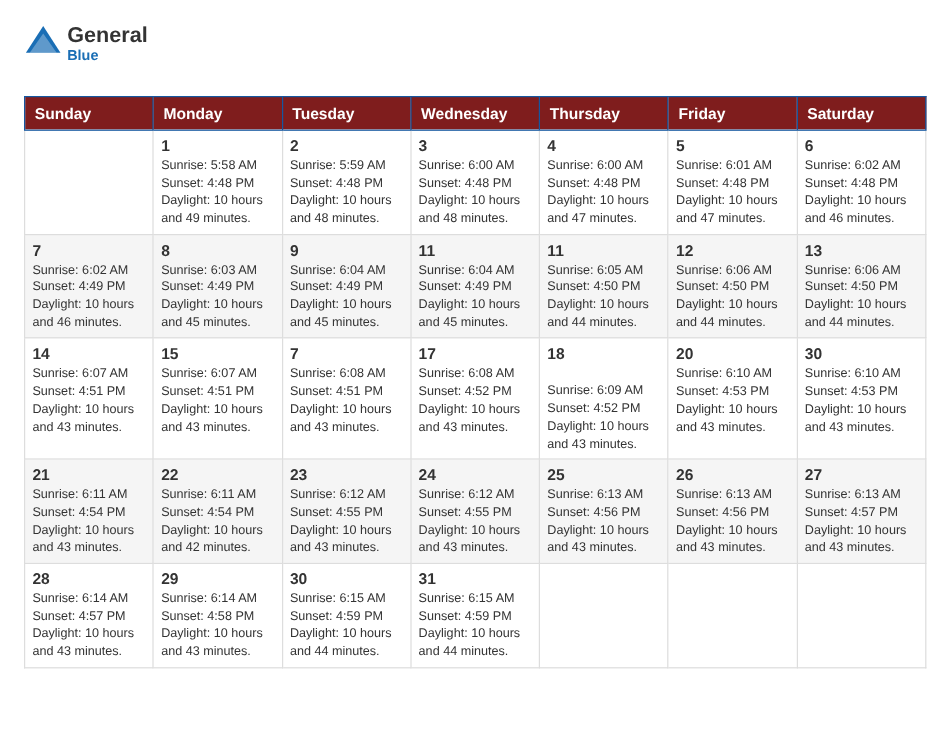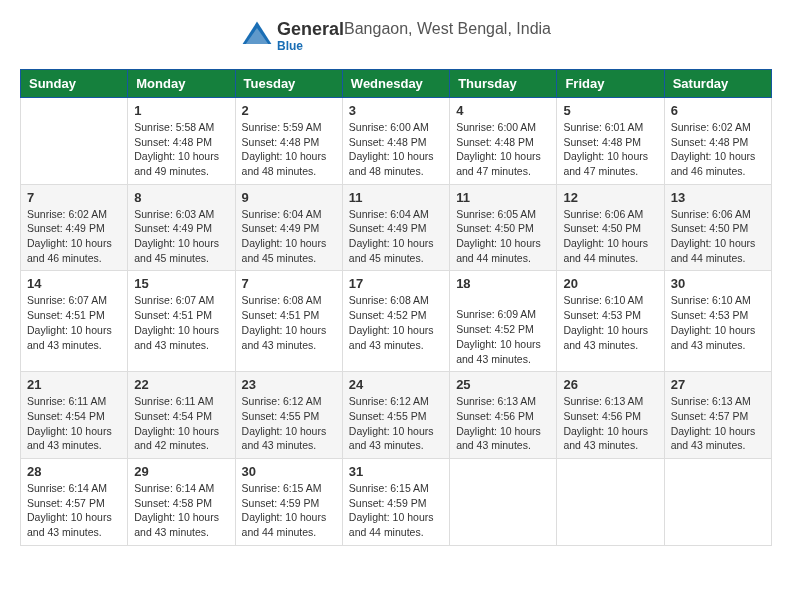--- a/index.html
+++ b/index.html
@@ -5,23 +5,23 @@
     * { margin: 0; padding: 0; box-sizing: border-box; }
     body {
       font-family: Arial, sans-serif;
       background: #fff;
       width: 792px;
       min-height: 612px;
       padding: 20px;
     }
     .header {
       display: flex;
-      justify-content: center;
+      justify-content: flex-start;
       align-items: flex-start;
-      margin-bottom: 16px;
+      margin-bottom: 27px;
     }
     .logo {
       display: flex;
       align-items: center;
     }
     .logo-text {
       display: flex;
       flex-direction: column;
       line-height: 1.1;
     }
@@ -51,21 +51,21 @@
     .location {
       font-size: 16px;
       color: #555;
     }
     .calendar {
       width: 100%;
       border-collapse: collapse;
       border: 1px solid #ccc;
     }
     .calendar th {
-      background-color: #15803d;
+      background-color: #7f1d1d;
       color: #fff;
       text-align: left;
       padding: 6px 8px;
       font-size: 13px;
       border: 1px solid #1557a0;
     }
     .calendar td {
       vertical-align: top;
       border: 1px solid #ddd;
       padding: 5px 6px;
@@ -103,21 +103,20 @@
     <svg class="logo-icon" viewBox="0 0 40 40">
       <polygon points="20,2 38,30 2,30" fill="#1a6eb5"></polygon>
       <polygon points="20,10 34,30 6,30" fill="white" opacity="0.3"></polygon>
     </svg>
     <div class="logo-text">
       <span class="logo-general">General</span>
       <span class="logo-blue">Blue</span>
     </div>
   </div>
   <div class="title-section">
-    <div class="location">Bangaon, West Bengal, India</div>
   </div>
 </div>
 
 <table class="calendar">
   <thead>
     <tr>
     <th>Sunday</th>
         <th>Monday</th>
         <th>Tuesday</th>
         <th>Wednesday</th>

